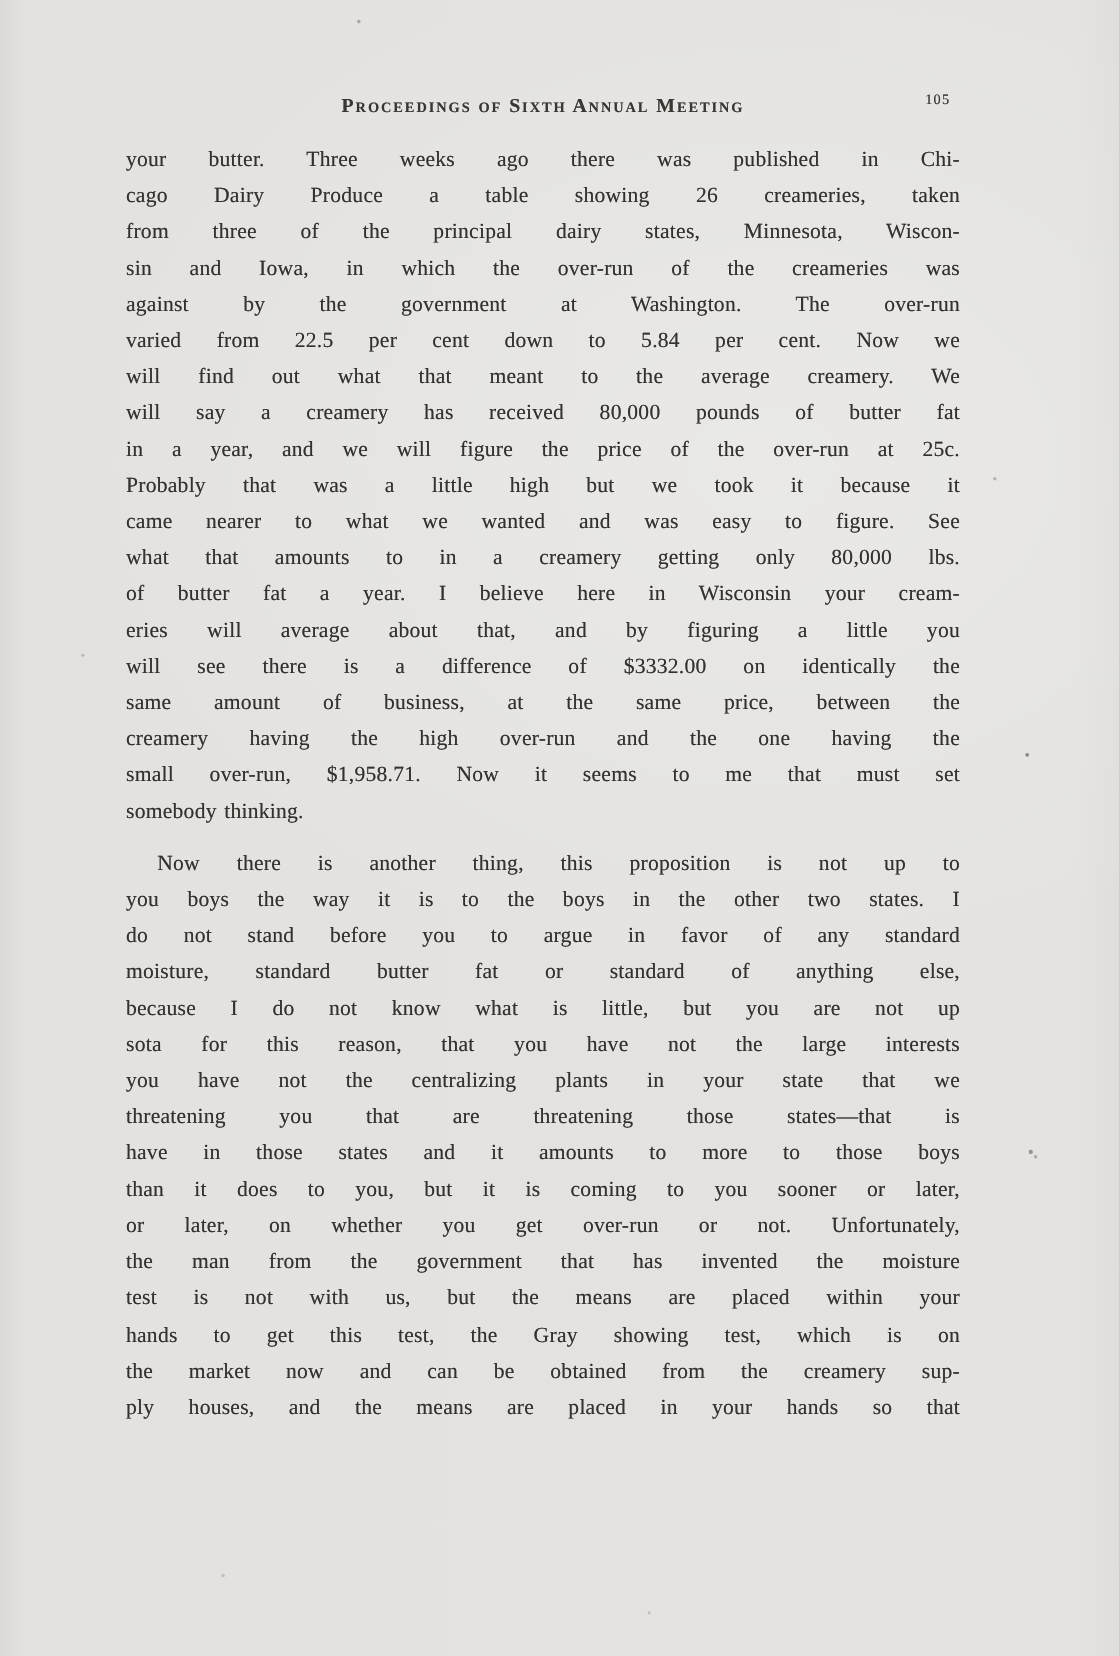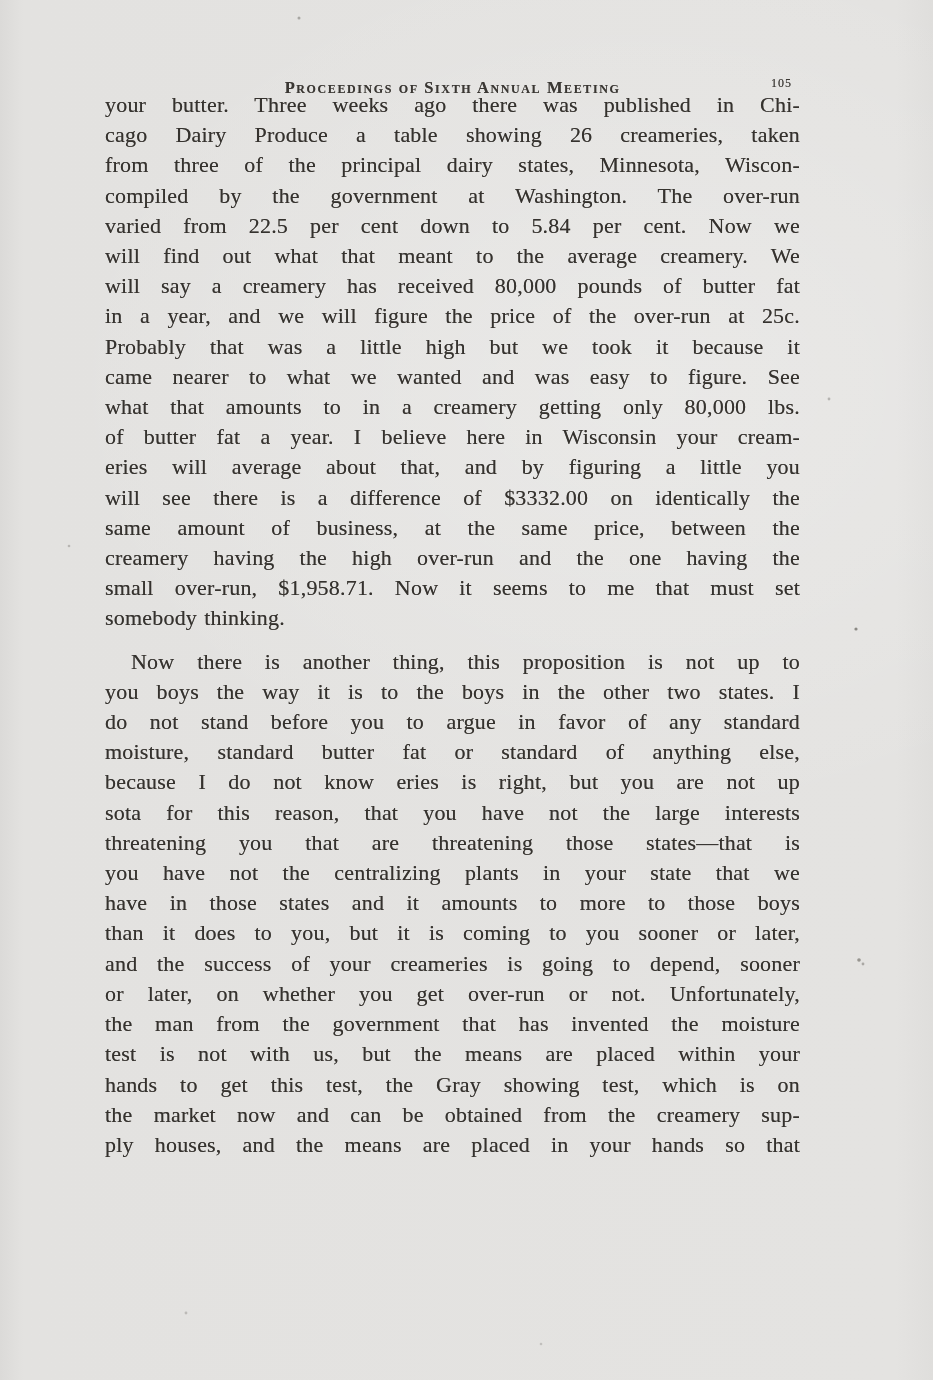--- a/index.html
+++ b/index.html
@@ -42,24 +42,24 @@
     position: absolute;
     right: 8px;
     top: -2px;
     font-size: 12px;
     letter-spacing: 1px;
     color: #3a3733;
     text-shadow: 0 0 0.5px rgba(58,55,51,0.55);
   }
   .body-block {
     position: absolute;
-    top: 90px;
+    top: 117px;
     left: 105px;
     width: 695px;
-    font-size: 22px;
+    font-size: 18px;
     line-height: 30.2px;
     letter-spacing: 0.2px;
     word-spacing: 1.5px;
     text-shadow: 0 0 0.55px rgba(53,50,46,0.6);
   }
   .paragraph { margin: 0; }
   .paragraph.indent .line:first-child { text-indent: 26px; }
   .paragraph + .paragraph { margin-top: 13px; }
   .line {
     text-align: justify;
@@ -94,48 +94,48 @@
   <div class="specks"></div>
   <div class="header">
     <span class="running-title">Proceedings of Sixth Annual Meeting</span>
     <span class="page-number">105</span>
   </div>
   <div class="body-block">
       <div class="paragraph">
         <div class="line">your butter. Three weeks ago there was published in Chi-</div>
         <div class="line">cago Dairy Produce a table showing 26 creameries, taken</div>
         <div class="line">from three of the principal dairy states, Minnesota, Wiscon-</div>
-        <div class="line">compiled by the government at Washington. The over-run</div>
+        <div class="line">sin and Iowa, in which the over-run of the creameries was</div>
+        <div class="line">against by the government at Washington. The over-run</div>
         <div class="line">varied from 22.5 per cent down to 5.84 per cent. Now we</div>
         <div class="line">will find out what that meant to the average creamery. We</div>
         <div class="line">will say a creamery has received 80,000 pounds of butter fat</div>
         <div class="line">in a year, and we will figure the price of the over-run at 25c.</div>
         <div class="line">Probably that was a little high but we took it because it</div>
         <div class="line">came nearer to what we wanted and was easy to figure. See</div>
         <div class="line">what that amounts to in a creamery getting only 80,000 lbs.</div>
         <div class="line">of butter fat a year. I believe here in Wisconsin your cream-</div>
         <div class="line">eries will average about that, and by figuring a little you</div>
         <div class="line">will see there is a difference of $3332.00 on identically the</div>
         <div class="line">same amount of business, at the same price, between the</div>
         <div class="line">creamery having the high over-run and the one having the</div>
         <div class="line">small over-run, $1,958.71. Now it seems to me that must set</div>
         <div class="line last">somebody thinking.</div>
       </div>
       <div class="paragraph indent">
         <div class="line">Now there is another thing, this proposition is not up to</div>
         <div class="line">you boys the way it is to the boys in the other two states. I</div>
         <div class="line">do not stand before you to argue in favor of any standard</div>
         <div class="line">moisture, standard butter fat or standard of anything else,</div>
-        <div class="line">because I do not know eries is right, but you are not up</div>
+        <div class="line">because I do not know what is little, but you are not up</div>
         <div class="line">sota for this reason, that you have not the large interests</div>
+        <div class="line">you have not the centralizing plants in your state that we</div>
         <div class="line">threatening you that are threatening those states—that is</div>
-        <div class="line">you have not the centralizing plants in your state that we</div>
         <div class="line">have in those states and it amounts to more to those boys</div>
         <div class="line">than it does to you, but it is coming to you sooner or later,</div>
-        <div class="line">and the success of your creameries is going to depend, sooner</div>
         <div class="line">or later, on whether you get over-run or not. Unfortunately,</div>
         <div class="line">the man from the government that has invented the moisture</div>
         <div class="line">test is not with us, but the means are placed within your</div>
         <div class="line">hands to get this test, the Gray showing test, which is on</div>
         <div class="line">the market now and can be obtained from the creamery sup-</div>
         <div class="line">ply houses, and the means are placed in your hands so that</div>
       </div>
     </div>
 </div>
 

